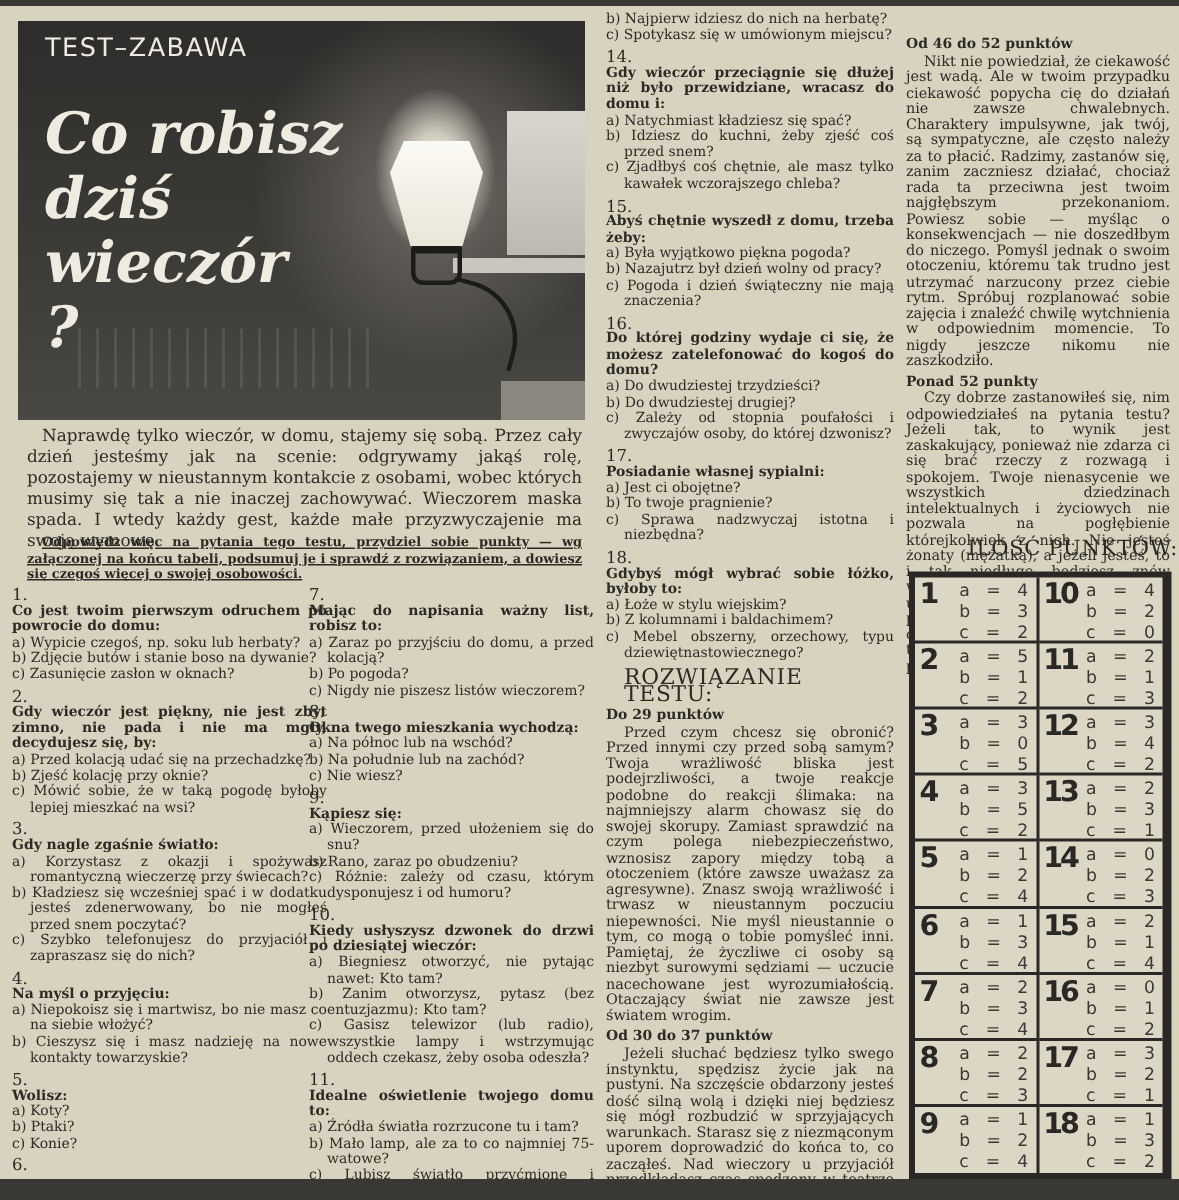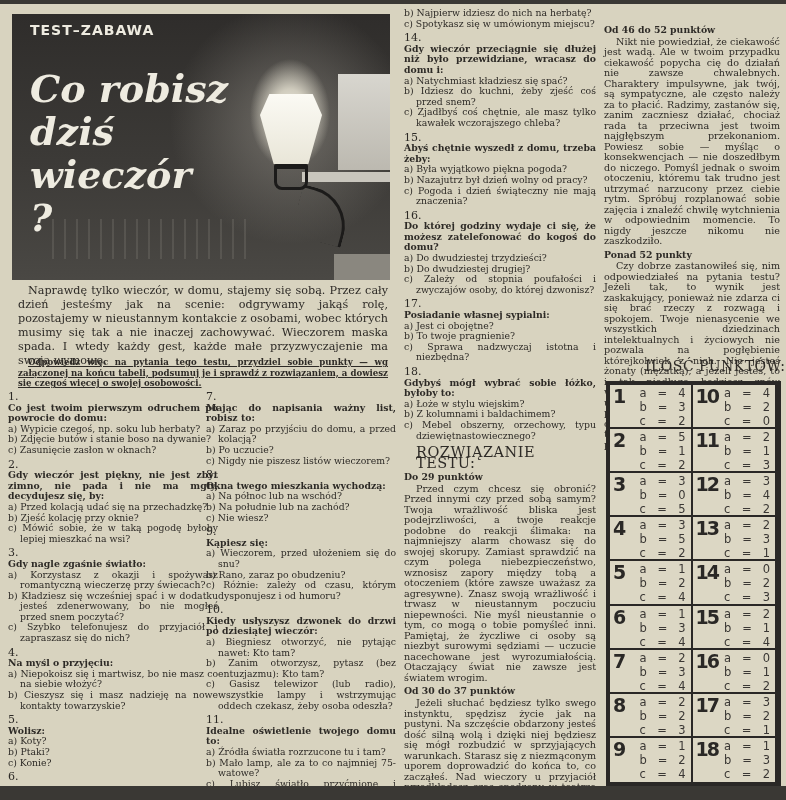--- a/index.html
+++ b/index.html
@@ -51,21 +51,21 @@
     position: absolute; left: 284px; top: 176px; width: 52px; height: 52px;
     border: 3px solid #1c1b1a; border-left: none; border-bottom: none; border-radius: 0 40px 0 0;
     transform: rotate(15deg);
   }
   .hero .railing {
     position: absolute; left: 40px; top: 205px; width: 200px; height: 40px;
     background: repeating-linear-gradient(90deg, rgba(120,117,110,0.35) 0 2px, transparent 2px 12px);
   }
   .hero-kicker {
     position: absolute; left: 18px; top: 8px;
-    font-family: "DejaVu Sans", sans-serif; font-weight: 700; font-size: 14px; letter-spacing: 1px;
+    font-family: "DejaVu Sans", sans-serif; font-weight: 400; font-size: 17px; letter-spacing: 1px;
     color: #eeebe0;
   }
   .hero-title {
     position: absolute; left: 18px; top: 53px; width: 220px;
     font-family: "DejaVu Serif", serif; font-style: italic; font-weight: bold;
     font-size: 38px; line-height: 43px; color: #eeebe0;
   }
 
   .intro {
     position: absolute; left: 18px; top: 284px; width: 370px;
@@ -182,21 +182,21 @@
       <div class="q">
         <span class="qnum">6.</span>
       </div>
     </div>
 
   <div class="col" style="left:206px; top:392px; width:190px;" id="col2">
       <div class="q">
         <span class="qnum">7.</span>
         <span class="qtext">Mając do napisania ważny list, robisz to:</span>
         <span class="opt">a) Zaraz po przyjściu do domu, a przed kolacją?</span>
-        <span class="opt">b) Po uczucie?</span>
+        <span class="opt">b) Po pogoda?</span>
         <span class="opt">c) Nigdy nie piszesz listów wieczorem?</span>
       </div>
       <div class="q">
         <span class="qnum">8.</span>
         <span class="qtext">Okna twego mieszkania wychodzą:</span>
         <span class="opt">a) Na północ lub na wschód?</span>
         <span class="opt">b) Na południe lub na zachód?</span>
         <span class="opt">c) Nie wiesz?</span>
       </div>
       <div class="q">

